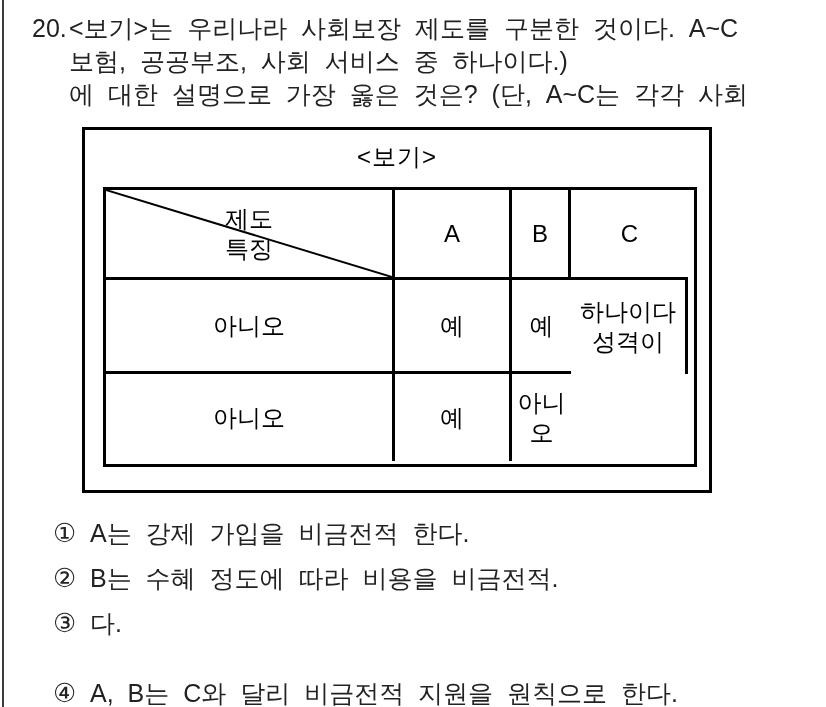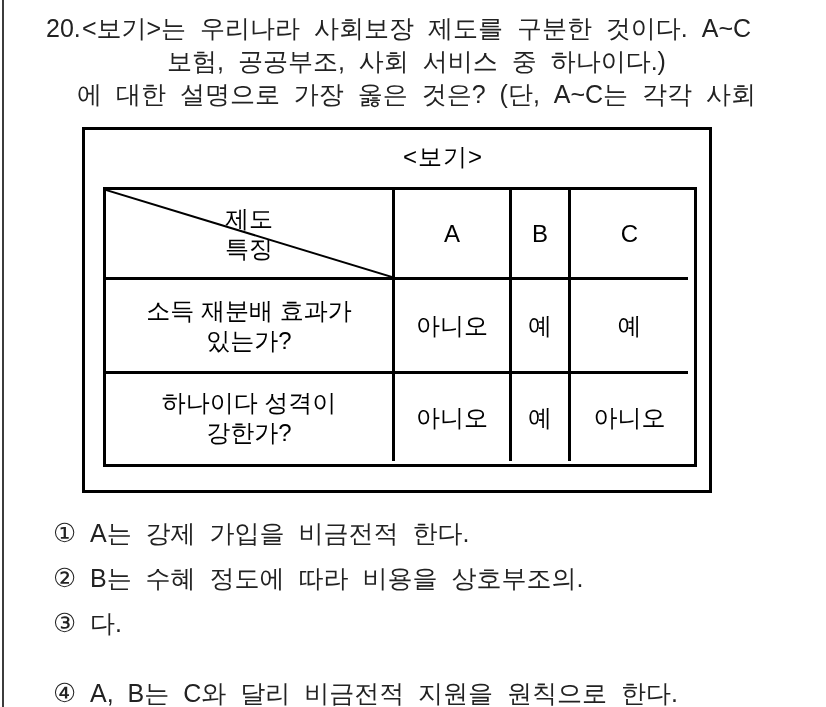--- a/index.html
+++ b/index.html
@@ -18,28 +18,27 @@
   
   .col-divider {
     position: absolute;
     left: 2px; top: 0;
     width: 2px; height: 707px;
     background: #3c3c3c;
   }
   
   .question {
     position: absolute;
-    left: 8px; top: 12px;
+    left: 32px; top: 12px;
     width: 780px;
     font-size: 25px;
     line-height: 33px;
     color: #222222;
     word-spacing: 7px;
     white-space: nowrap;
-    text-align: center;
   }
   .q-number {
     display: inline-block;
     width: 37px;
     word-spacing: normal;
   }
   .q-indent { padding-left: 37px; }
   
   .bogi-box {
     position: absolute;
@@ -49,21 +48,20 @@
     background: #ffffff;
   }
   .bogi-title {
     position: absolute;
     left: 0; top: 11px;
     width: 100%;
     text-align: center;
     font-size: 24px;
     color: #000000;
     letter-spacing: 1px;
-    margin-left: 46px;
   }
   .bogi-table {
     position: absolute;
     left: 18px; top: 57px;
     display: grid;
     grid-template-columns: 289px 117px 59px 117px;
     grid-template-rows: 90px 94px 87px;
     border: 3px solid #000000;
     width: 594px; height: 280px;
     font-size: 24px;
@@ -136,46 +134,41 @@
         <svg viewBox="0 0 289 90" preserveAspectRatio="none">
           <line x1="0" y1="0" x2="289" y2="90" stroke="#000000" stroke-width="2"></line>
         </svg>
         <div class="corner-label">제도</div>
         <div class="corner-label">특징</div>
       </div>
       <div class="cell">A</div>
       <div class="cell">B</div>
       <div class="cell last-col">C</div>
 
-      <div class="cell">
-        <div>소득 재분배 효과가</div>
-        <div>있는가?</div>
-      </div>
       <div class="cell">아니오</div>
       <div class="cell">예</div>
       <div class="cell last-col">예</div>
 
       <div class="cell last-row">
         <div>하나이다 성격이</div>
-        <div>강한가?</div>
       </div>
       <div class="cell last-row">아니오</div>
       <div class="cell last-row">예</div>
       <div class="cell last-col last-row">아니오</div>
     </div>
   </div>
 
   <div class="option opt-1">
     <span class="marker">①</span>
     <span>A는 강제 가입을 비금전적 한다.</span>
   </div>
 
   <div class="option opt-2">
     <span class="marker">②</span>
-    <span>B는 수혜 정도에 따라 비용을 상호부조의.</span>
+    <span>B는 수혜 정도에 따라 비용을 비금전적.</span>
   </div>
 
   <div class="option opt-3">
     <span class="marker">③</span>
     <span>
       <div>다.</div>
     </span>
   </div>
 
   <div class="option opt-4">

